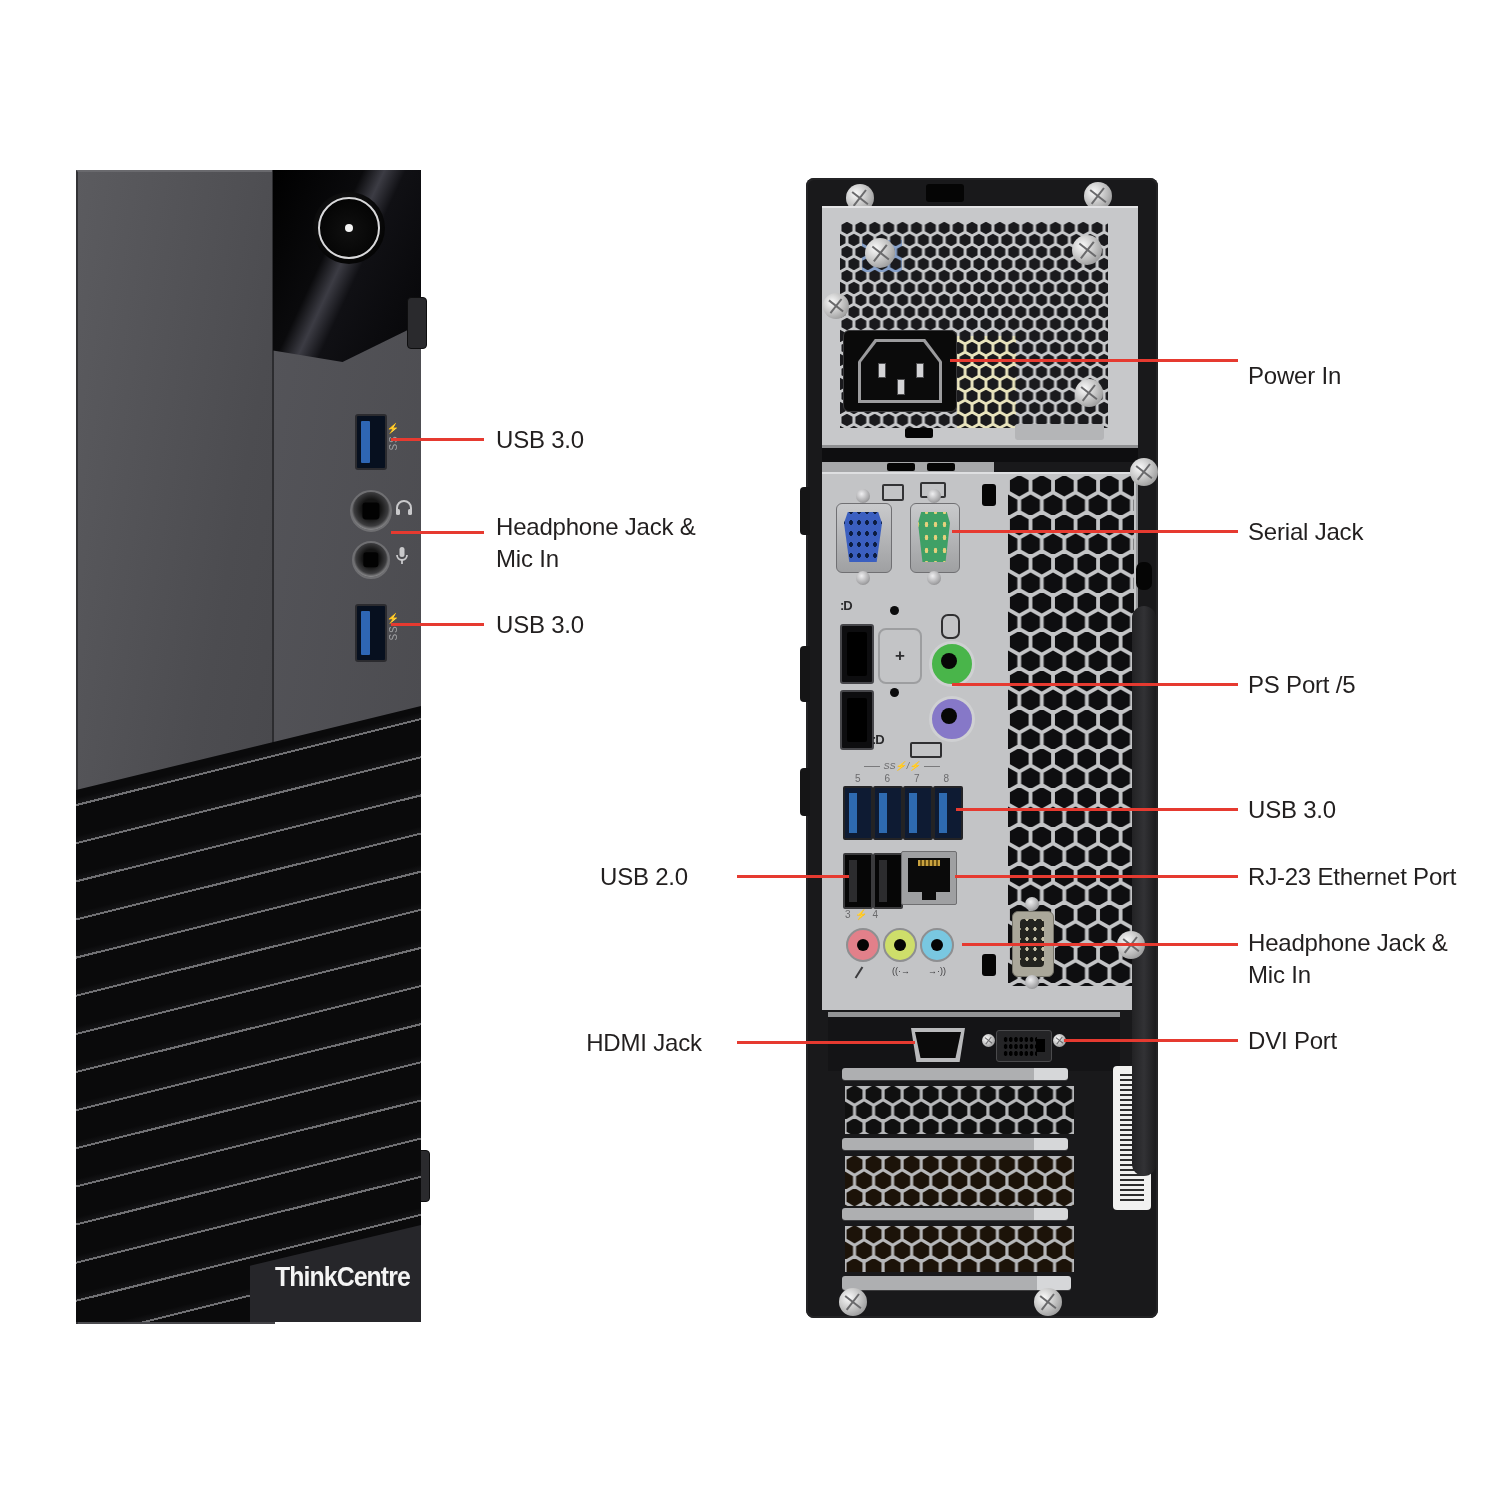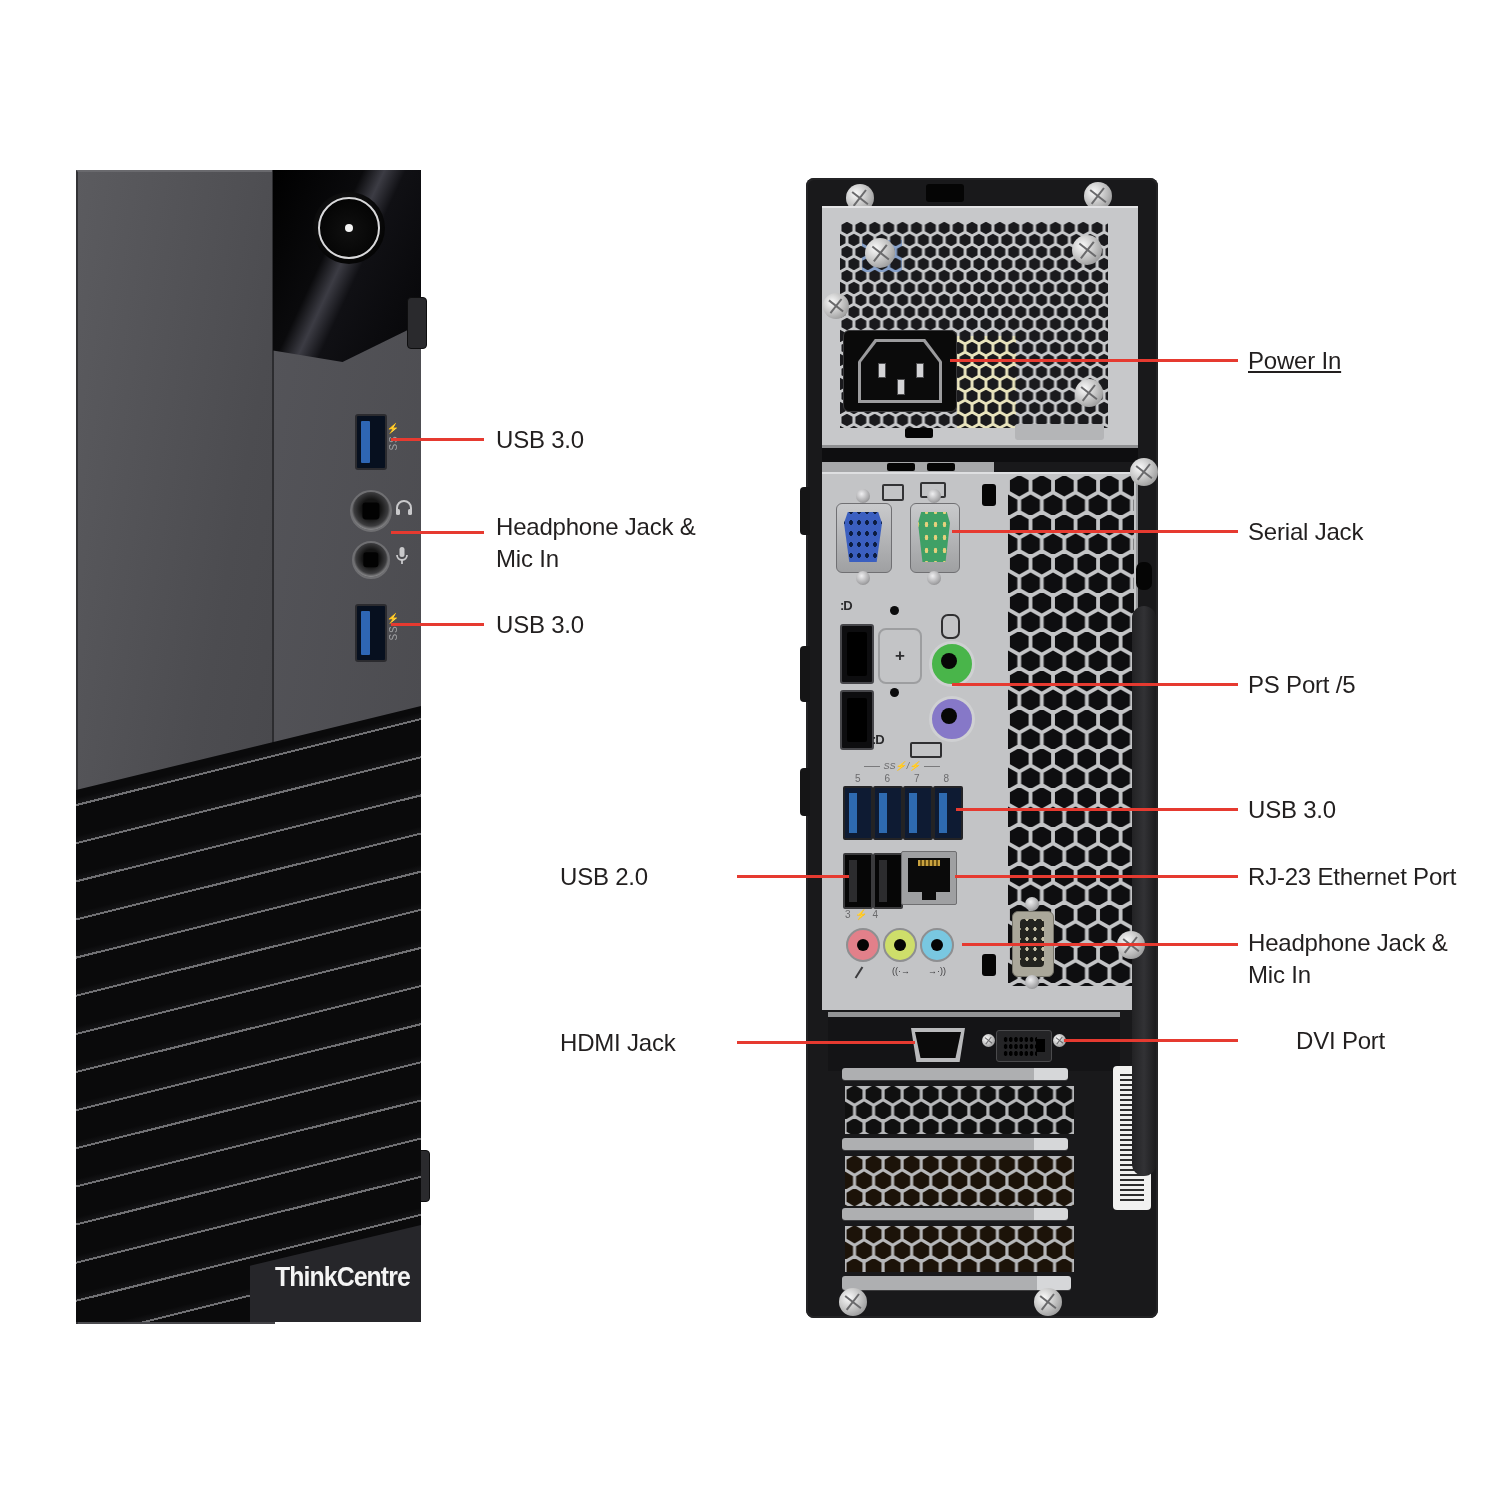--- a/index.html
+++ b/index.html
@@ -3,21 +3,21 @@
 <meta charset="utf-8">
 <style>
   html,body{margin:0;padding:0;background:#fff;}
   .canvas{position:relative;width:1500px;height:1500px;background:#ffffff;overflow:hidden;
           font-family:"Liberation Sans",sans-serif;}
   .abs{position:absolute;}
 
   
   .ann-line{position:absolute;height:3px;background:#e63a30;}
   .lbl{position:absolute;font-size:24px;line-height:32px;color:#221f1f;letter-spacing:-0.2px;white-space:nowrap;}
-  .lbl.right{text-align:left;width:168px;}
+  .lbl.right{text-align:center;width:168px;}
   .lbl span{display:block;}
 
   
   .front{position:absolute;left:76px;top:170px;width:345px;height:1152px;}
   .fv-side{position:absolute;left:0;top:0;width:197px;height:100%;
            background:linear-gradient(100deg,#5b5b5f,#4c4c50 55%,#454549);
            border-left:2px solid #333336;border-top:2px solid #69696d;}
   .fv-strip{position:absolute;left:197px;top:0;width:148px;height:100%;
             background:linear-gradient(100deg,#55555a,#48484c);}
   .fv-seam{position:absolute;left:196px;top:0;width:2px;height:100%;background:#2c2c2f;}
@@ -372,42 +372,42 @@
     <div class="screw" style="left:33px;top:1110px;width:28px;height:28px;"></div>
     <div class="screw" style="left:228px;top:1110px;width:28px;height:28px;"></div>
 
     <div class="holeslot" style="left:330px;top:384px;width:16px;height:28px;"></div>
     <div class="handle" style="left:326px;top:428px;width:24px;height:570px;"></div>
     <div class="screw" style="left:324px;top:280px;width:28px;height:28px;"></div>
     <div class="screw" style="left:311px;top:753px;width:28px;height:28px;"></div>
   </div>
 
   <div class="ann-line" style="left:950px;top:359px;width:288px;"></div>
-  <div class="lbl" style="left:1248px;top:345px;text-decoration:underline;">Power In</div>
+  <div class="lbl" style="left:1248px;top:360px;">Power In</div>
 
   <div class="ann-line" style="left:952px;top:530px;width:286px;"></div>
   <div class="lbl" style="left:1248px;top:516px;">Serial Jack</div>
 
   <div class="ann-line" style="left:952px;top:683px;width:286px;"></div>
   <div class="lbl" style="left:1248px;top:669px;">PS Port /5</div>
 
   <div class="ann-line" style="left:956px;top:808px;width:282px;"></div>
   <div class="lbl" style="left:1248px;top:794px;">USB 3.0</div>
 
   <div class="ann-line" style="left:955px;top:875px;width:283px;"></div>
   <div class="lbl" style="left:1248px;top:861px;">RJ-23 Ethernet Port</div>
 
   <div class="ann-line" style="left:962px;top:943px;width:276px;"></div>
   <div class="lbl" style="left:1248px;top:927px;">
     <span>Headphone Jack &amp;</span>
     <span>Mic In</span>
   </div>
 
   <div class="ann-line" style="left:1064px;top:1039px;width:174px;"></div>
-  <div class="lbl" style="left:1296px;top:1025px;">DVI Port</div>
+  <div class="lbl" style="left:1248px;top:1025px;">DVI Port</div>
 
   <div class="ann-line" style="left:737px;top:875px;width:112px;"></div>
   <div class="lbl right" style="left:560px;top:861px;">USB 2.0</div>
 
   <div class="ann-line" style="left:737px;top:1041px;width:178px;"></div>
   <div class="lbl right" style="left:560px;top:1027px;">HDMI Jack</div>
 
 </div>
 
 </body></html>

